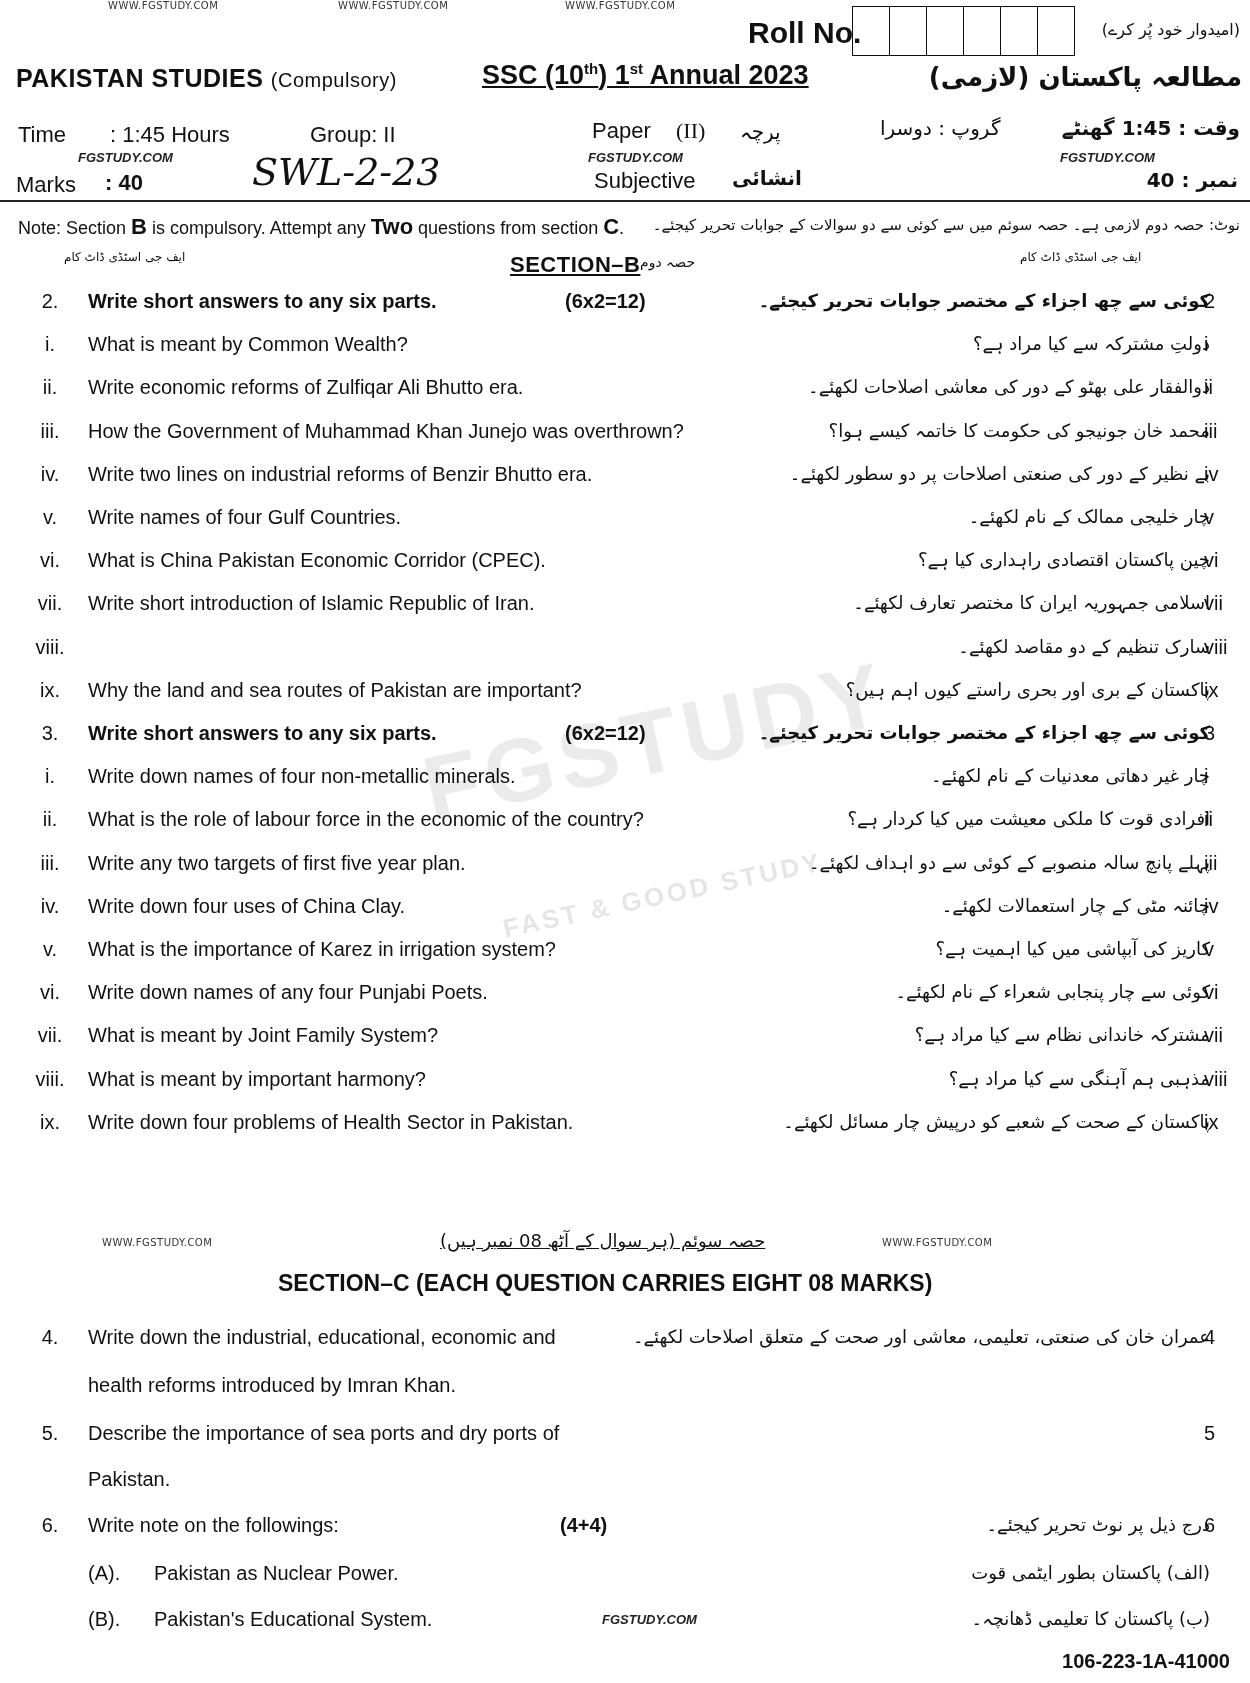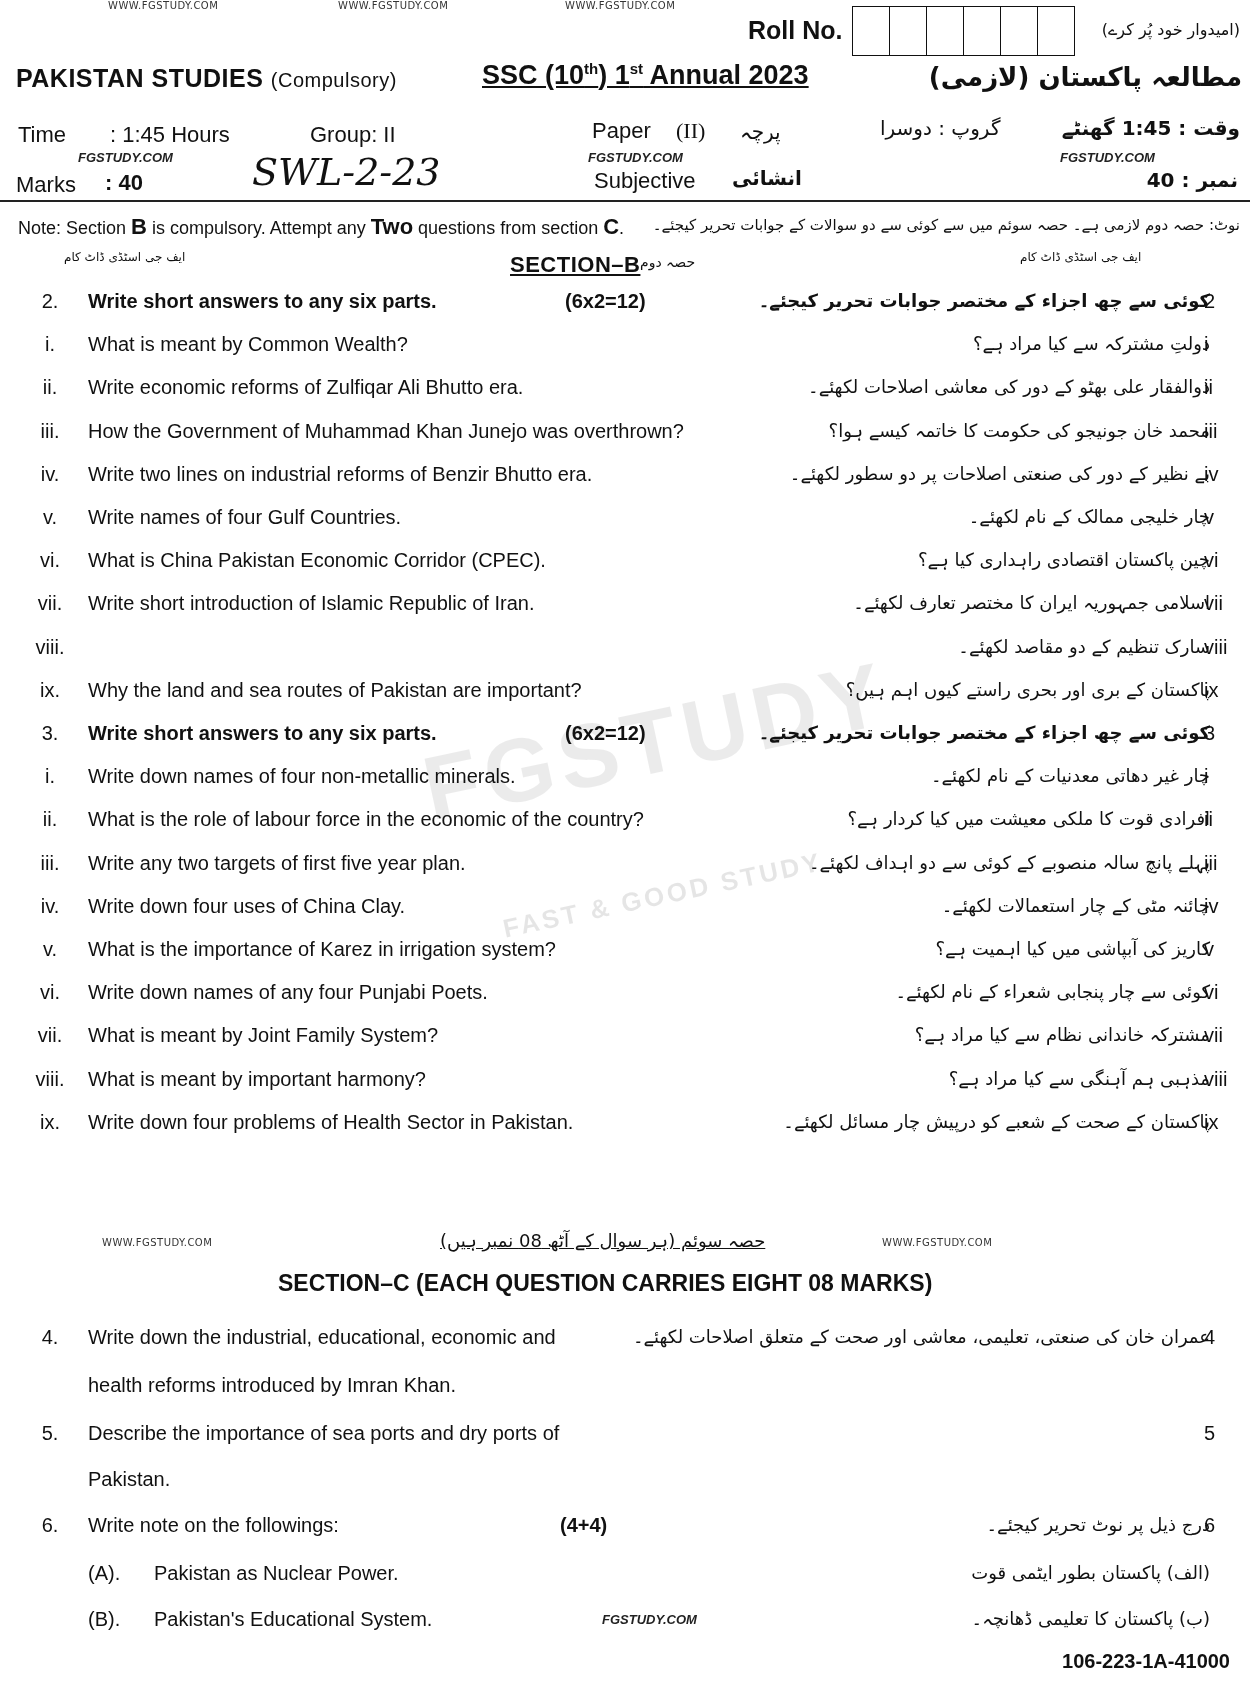--- a/index.html
+++ b/index.html
@@ -35,21 +35,21 @@
 </style>
 </head>
 <body>
 
 <div class="abs wm" style="left:108px;top:0;">WWW.FGSTUDY.COM</div>
 <div class="abs wm" style="left:338px;top:0;">WWW.FGSTUDY.COM</div>
 <div class="abs wm" style="left:565px;top:0;">WWW.FGSTUDY.COM</div>
 <div class="watermark">FGSTUDY</div>
 <div class="watermark2">FAST &amp; GOOD STUDY</div>
 
-<div class="abs" style="left:748px;top:16px;font-size:25px;font-weight:bold;">Roll No.</div>
+<div class="abs" style="left:748px;top:16px;font-size:30px;font-weight:bold;">Roll No.</div>
 <div class="abs rollbox" style="left:852px;top:6px;">
   <span></span>
     <span></span>
     <span></span>
     <span></span>
     <span></span>
     <span></span>
 </div>
 <div class="abs urdu" style="right:10px;top:20px;font-size:16px;">(امیدوار خود پُر کرے)</div>
 

